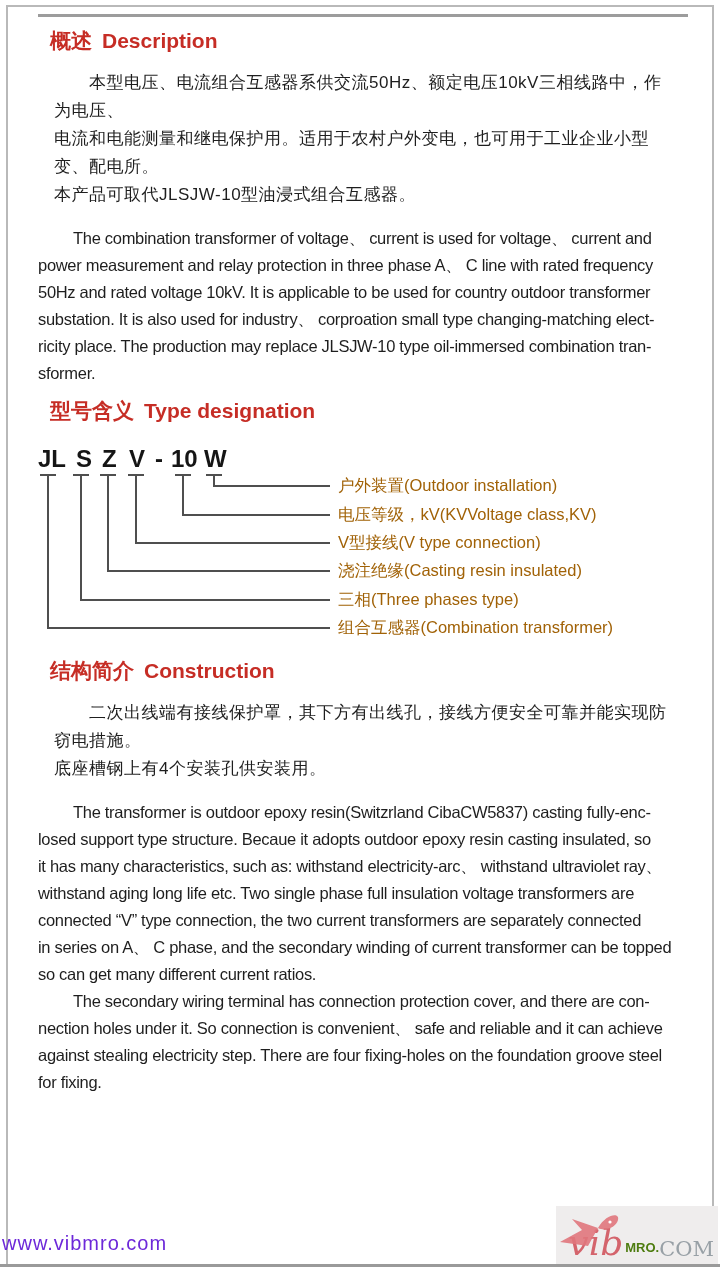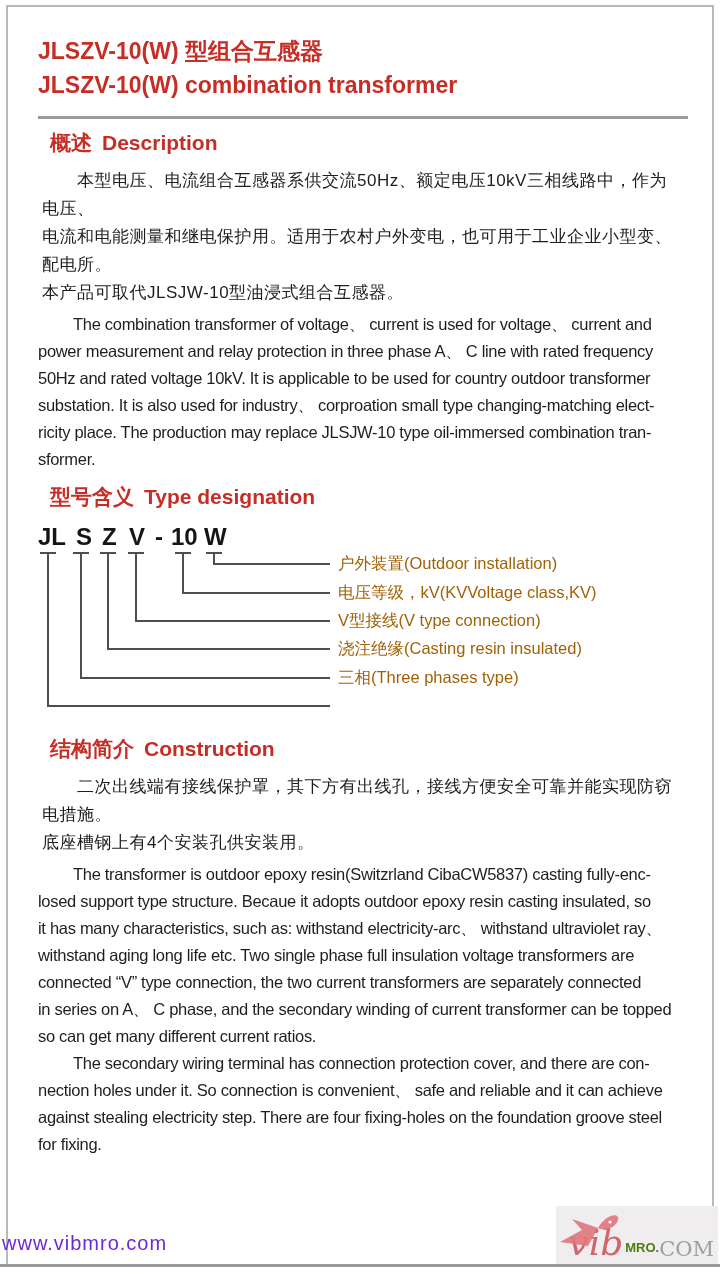--- a/index.html
+++ b/index.html
@@ -13,29 +13,29 @@
   }
   .content{position:absolute;left:38px;top:0;width:650px;}
   .title-block{margin-top:34px;line-height:34px;font-size:23px;font-weight:700;color:#c62d25;}
   .rule{margin-top:14px;height:3px;background:#9c9c9c;width:650px;}
   h2.sec{margin:12px;font-size:21px;font-weight:700;color:#c62d25;line-height:24px;}
   h2.sec .zh{margin-right:10px;}
   .sec-desc{margin-top:28px;}
   .sec-type{margin-top:26px;}
   .sec-cons{margin-top:28px;}
   .lines{white-space:pre-line;}
-  p.zh{margin:4px;font-size:17px;line-height:28px;text-indent:35px;letter-spacing:.5px;}
+  p.zh{margin:16px;font-size:17px;line-height:28px;text-indent:35px;letter-spacing:.5px;}
   p.en{margin:0;font-size:16.5px;line-height:27px;text-indent:35px;letter-spacing:-.3px;}
   .p-desc-zh{margin-top:16px;}
   .p-desc-en{margin-top:9px;}
   .p-cons-zh1{margin-top:14px;}
   .p-cons-en1{margin-top:3px;}
   .p-cons-en2{margin-top:13px;}
   
-  .diagram{position:relative;margin-top:16px;height:200px;}
+  .diagram{position:relative;margin-top:24px;height:200px;}
   .tok{position:absolute;top:0;font-size:24px;font-weight:700;line-height:24px;color:#151515;}
   .dl{position:absolute;background:#4f4f4f;}
   .tick{height:2px;width:16px;top:27px;}
   .vert{width:2px;top:28px;}
   .horz{height:2px;}
   .dlabel{position:absolute;left:300px;font-size:16.5px;line-height:22px;color:#a16207;white-space:nowrap;}
   
   .watermark{position:absolute;left:2px;top:1232px;font-size:20px;color:#6d28d9;letter-spacing:1px;}
   .bottom-rule{position:absolute;left:0;top:1264px;width:720px;height:3px;background:#9a9a9a;}
   .logo-box{
@@ -48,24 +48,20 @@
   .logo-com{font-family:"DejaVu Serif",serif;font-size:21px;color:#98a0a6;line-height:22px;}
 </style>
 </head>
 <body>
 
 <div class="page">
   <div class="frame"></div>
 
   <div class="content">
 
-    <div class="title-block">
-      <div>JLSZV-10(W) 型组合互感器</div>
-      <div>JLSZV-10(W) combination transformer</div>
-    </div>
 
     <div class="rule"></div>
 
     <h2 class="sec sec-desc">
       <span class="zh">概述</span><span>Description</span>
     </h2>
     <p class="zh lines p-desc-zh">本型电压、电流组合互感器系供交流50Hz、额定电压10kV三相线路中，作为电压、
 电流和电能测量和继电保护用。适用于农村户外变电，也可用于工业企业小型变、配电所。
 本产品可取代JLSJW-10型油浸式组合互感器。</p>
     <p class="en lines p-desc-en">The combination transformer of voltage、 current is used for voltage、 current and
@@ -108,20 +104,21 @@
       <div class="dl horz" style="left:97px;top:95px;width:195px"></div>
       <div class="dl horz" style="left:69px;top:123px;width:223px"></div>
       <div class="dl horz" style="left:42px;top:152px;width:250px"></div>
       <div class="dl horz" style="left:9px;top:180px;width:283px"></div>
 
       <span class="dlabel" style="top:27px">户外装置(Outdoor installation)</span>
       <span class="dlabel" style="top:84px">V型接线(V type connection)</span>
       <span class="dlabel" style="top:56px">电压等级，kV(KVVoltage class,KV)</span>
       <span class="dlabel" style="top:112px">浇注绝缘(Casting resin insulated)</span>
       <span class="dlabel" style="top:141px">三相(Three phases type)</span>
+      <span class="dlabel" style="top:169px">组合互感器(Combination transformer)</span>
     </div>
 
     <h2 class="sec sec-cons">
       <span class="zh">结构简介</span><span>Construction</span>
     </h2>
     <p class="zh lines">二次出线端有接线保护罩，其下方有出线孔，接线方便安全可靠并能实现防窃电措施。
 底座槽钢上有4个安装孔供安装用。</p>
     <p class="en lines p-cons-en1">The transformer is outdoor epoxy resin(Switzrland CibaCW5837) casting fully-enc-
 losed support type structure. Becaue it adopts outdoor epoxy resin casting insulated, so
 it has many characteristics, such as: withstand electricity-arc、 withstand ultraviolet ray、

